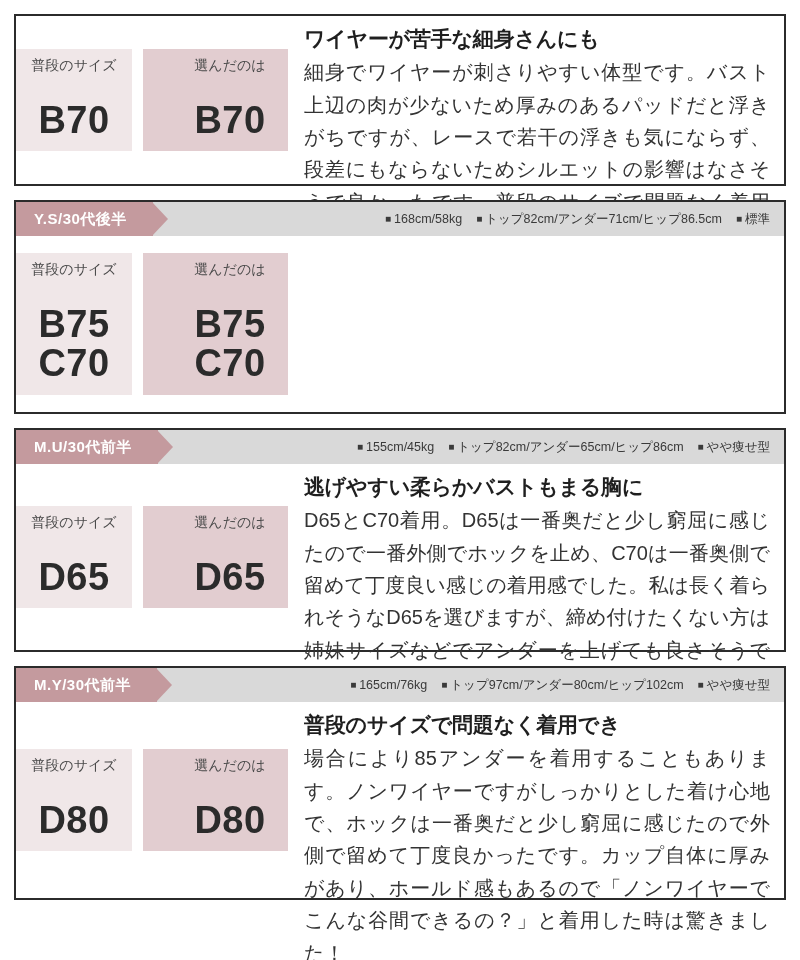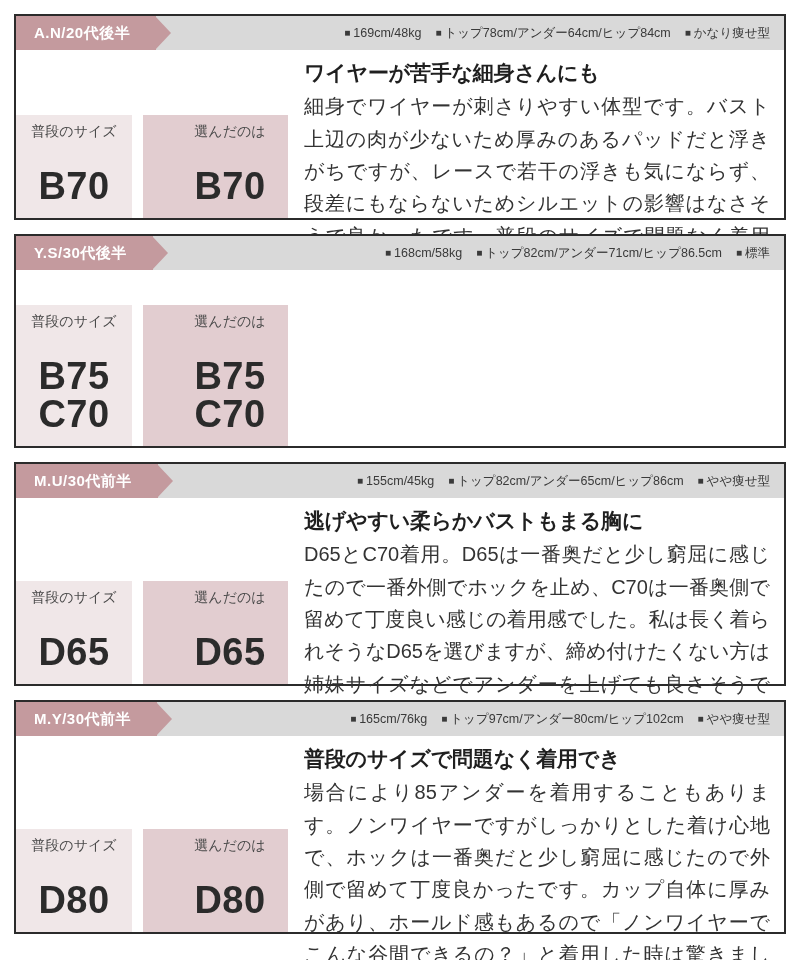--- a/index.html
+++ b/index.html
@@ -86,21 +86,21 @@
   }
 
   
   .rv-body {
     display: flex;
     align-items: stretch;
     min-height: 0;
   }
   .sizes {
     display: flex;
-    align-items: flex-end;
+    align-items: center;
     flex: 0 0 272px;
     gap: 11px;
   }
   .size-box {
     flex: 1 1 0;
     display: flex;
     flex-direction: column;
     align-items: center;
     justify-content: center;
     padding: 8px 4px 12px 4px;
@@ -159,28 +159,20 @@
   .review.c0 .rv-body { height: 168px; }
   .review.c1 .rv-body { height: 176px; }
   .review.c2 .rv-body { height: 186px; }
   .review.c3 .rv-body { height: 196px; }
 </style>
 </head>
 <body>
 
 <div class="page">
     <div class="review c0">
-      <div class="rv-head">
-        <div class="rv-head-name">A.N/20代後半</div>
-        <div class="rv-head-specs">
-          <span class="spec">169cm/48kg</span>
-          <span class="spec">トップ78cm/アンダー64cm/ヒップ84cm</span>
-          <span class="spec">かなり痩せ型</span>
-        </div>
-      </div>
       <div class="rv-body">
         <div class="sizes">
           <div class="size-box usual">
             <div class="size-label">普段のサイズ</div>
             <div class="size-values">
               <div class="size-value">B70</div>
             </div>
           </div>
           <div class="size-box chosen">
             <div class="size-label">選んだのは</div>

